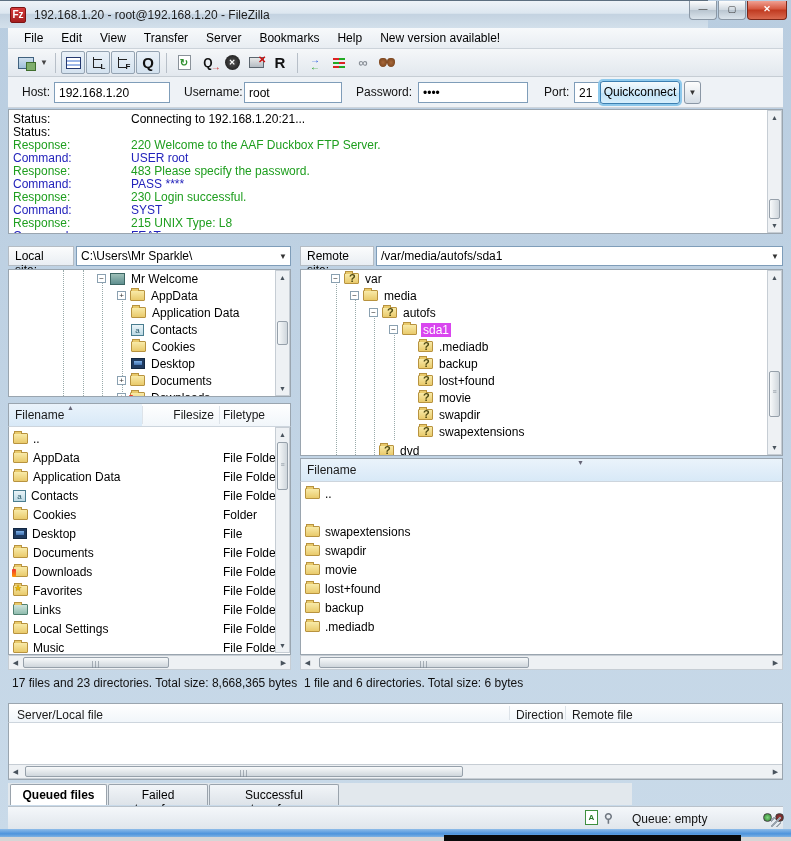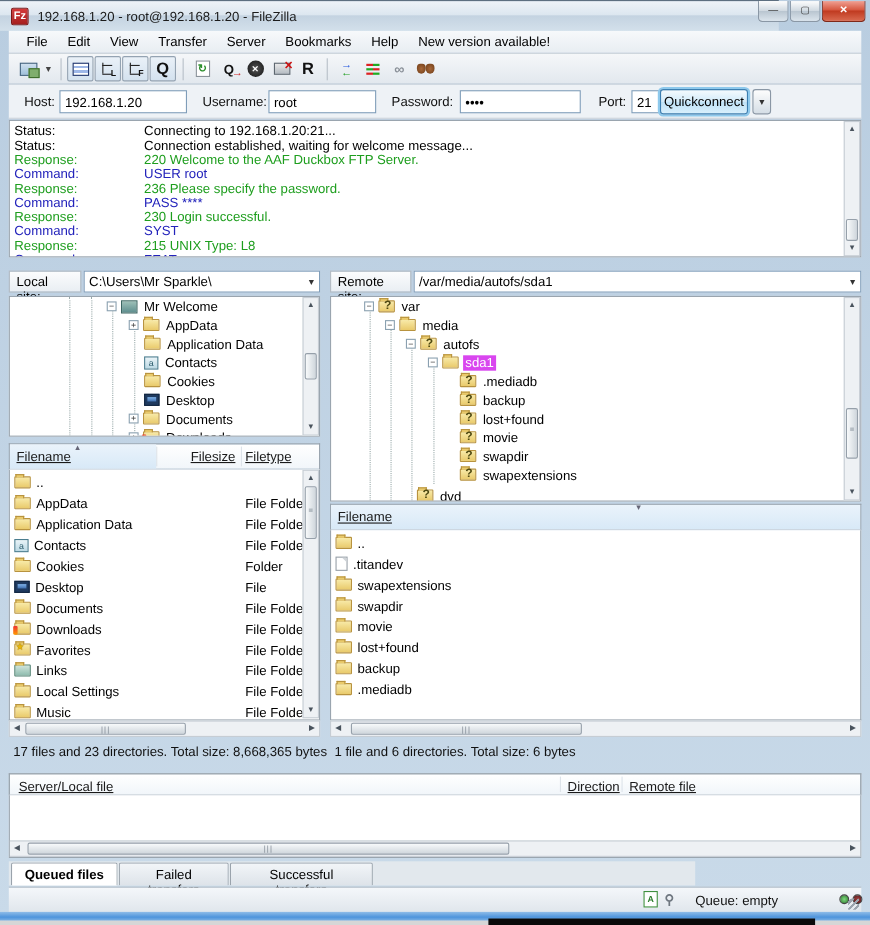--- a/index.html
+++ b/index.html
@@ -128,21 +128,21 @@
   .fold.fav::after { content:"\2605"; position:absolute; left:0px; top:-3px; font-size:9px; color:#e8b50a;
     text-shadow:0 0 1px #7a5c00; }
   .fold.lnk { background:linear-gradient(#cfe4dc,#8fbcae); border-color:#4f8070; }
   .tlab { font-size:12px; padding:0 2px; }
   .tlab.sel { background:#d946ef; color:#fff; }
   .dotv { position:absolute; width:0; border-left:1px dotted #9aa; }
 
   
   .lheader { position:absolute; background:linear-gradient(#ffffff,#f1f6fa); border:1px solid #9aa5af;
     border-bottom:1px solid #cdd5dd; font-size:12px; color:#1a1a1a; }
-  .hcell { position:absolute; top:4px;text-decoration:underline; }
+  .hcell { position:absolute; top:4px; }
   .hsort { position:absolute; font-size:7px; color:#667; }
   .hdiv { position:absolute; top:2px; bottom:2px; width:1px; background:#dde3e9; }
   .hcol-hl { position:absolute; top:0; bottom:0; background:linear-gradient(#eaf3fb,#d8e9f7); }
   .lrow { position:absolute; height:19px; display:flex; align-items:center; gap:5px; white-space:nowrap; padding-left:4px; }
   .ltype { position:absolute; left:214px; }
 
   
   .sbv { position:absolute; width:15px; background:#eef1f4; border:1px solid #c6cdd4; }
   .sbh { position:absolute; height:15px; background:#eef1f4; border:1px solid #c6cdd4; }
   .sb-arr { position:absolute; font-size:7px; color:#49535d; width:13px; text-align:center; line-height:13px; }
@@ -275,33 +275,32 @@
   <div class="ab qc-drop">▼</div>
 </div>
 
 <div class="ab logpane">
   <div class="logrow" style="top:2px">
       <span class="log-type c-status">Status:</span>
       <span class="log-msg c-status">Connecting to 192.168.1.20:21...</span>
     </div>
   <div class="logrow" style="top:15px">
       <span class="log-type c-status">Status:</span>
-      <span class="log-msg c-status">Connection established, waiting for welcome message...</span>
     </div>
   <div class="logrow" style="top:28px">
       <span class="log-type c-response">Response:</span>
       <span class="log-msg c-response">220 Welcome to the AAF Duckbox FTP Server.</span>
     </div>
   <div class="logrow" style="top:41px">
       <span class="log-type c-command">Command:</span>
       <span class="log-msg c-command">USER root</span>
     </div>
   <div class="logrow" style="top:54px">
       <span class="log-type c-response">Response:</span>
-      <span class="log-msg c-response">236 Please specify the password.</span>
+      <span class="log-msg c-response">483 Please specify the password.</span>
     </div>
   <div class="logrow" style="top:67px">
       <span class="log-type c-command">Command:</span>
       <span class="log-msg c-command">PASS ****</span>
     </div>
   <div class="logrow" style="top:80px">
       <span class="log-type c-response">Response:</span>
       <span class="log-msg c-response">230 Login successful.</span>
     </div>
   <div class="logrow" style="top:93px">
@@ -536,24 +535,20 @@
 <div class="lheader" style="left:300px;top:458px;width:483px;height:24px">
   <div class="hcol-hl" style="left:0;width:481px"></div>
   <span class="hsort" style="left:276px;top:0px">▼</span>
   <span class="hcell" style="left:6px">Filename</span>
 </div>
 
 <div class="ab pane" style="left:300px;top:482px;width:483px;height:173px;border-top:none">
   <div class="lrow" style="top:2px;width:100%">
       <span class="fold"></span>
       <span>..</span>
-    </div>
-  <div class="lrow" style="top:21px;width:100%">
-      <span class="icfile"></span>
-      <span>.titandev</span>
     </div>
   <div class="lrow" style="top:40px;width:100%">
       <span class="fold"></span>
       <span>swapextensions</span>
     </div>
   <div class="lrow" style="top:59px;width:100%">
       <span class="fold"></span>
       <span>swapdir</span>
     </div>
   <div class="lrow" style="top:78px;width:100%">

